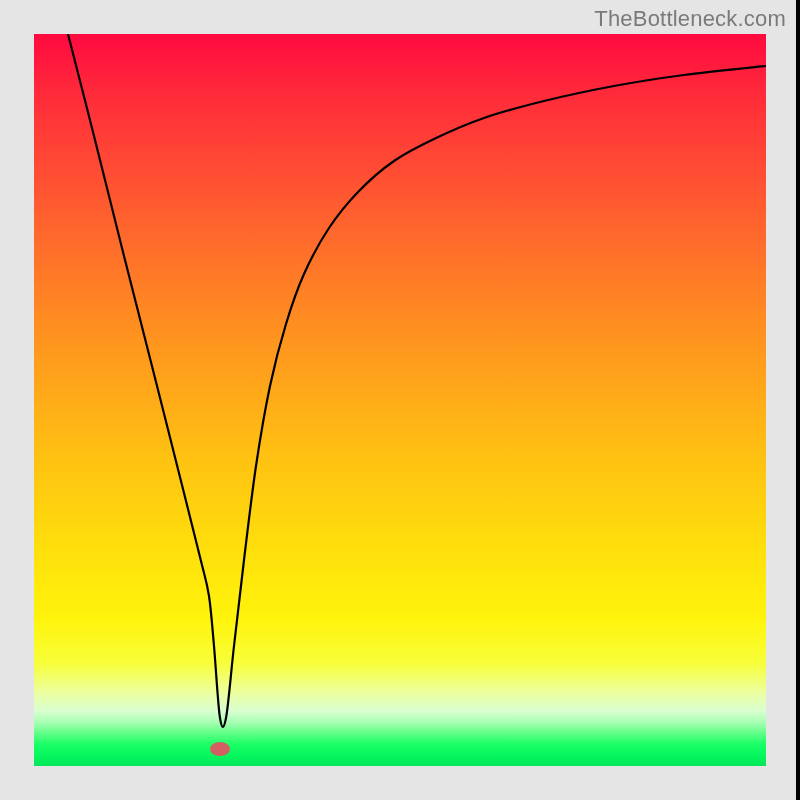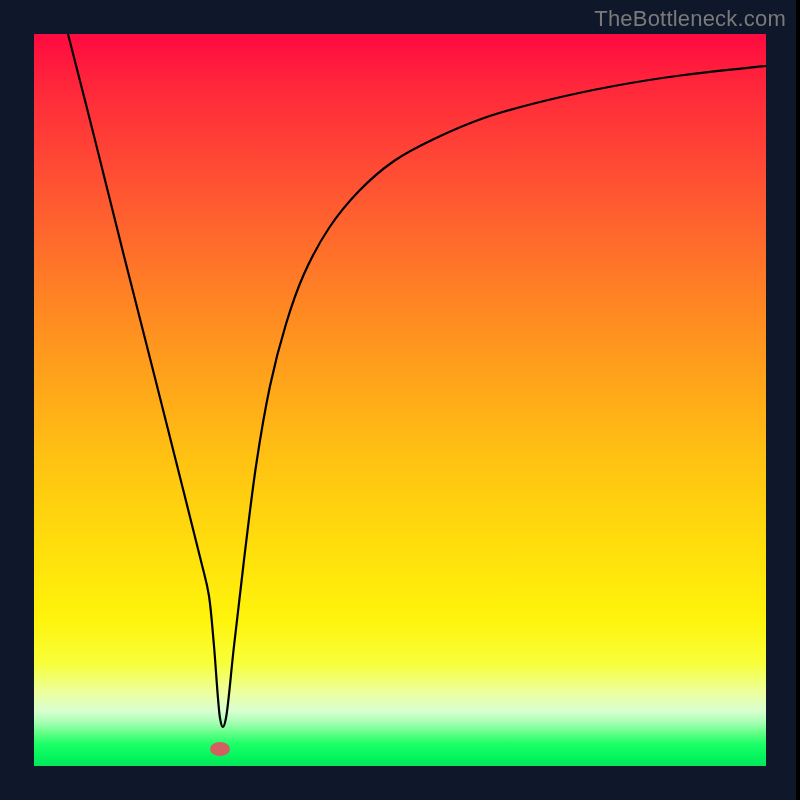--- a/index.html
+++ b/index.html
@@ -9,21 +9,21 @@
     height: 800px;
     background: #000;
     overflow: hidden;
   }
   .frame {
     position: absolute;
     left: 0;
     top: 0;
     width: 796px;
     height: 800px;
-    background: #0f172a;
+    background: #e5e5e5;
   }
   .plot {
     position: absolute;
     left: 34px;
     top: 34px;
     width: 732px;
     height: 732px;
     overflow: hidden;
   }
   .gradient-bg {

